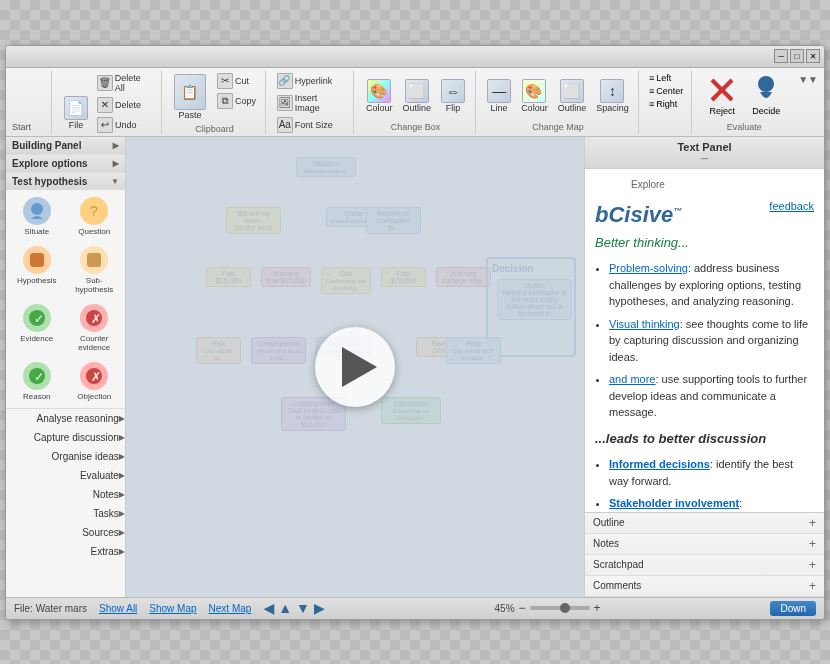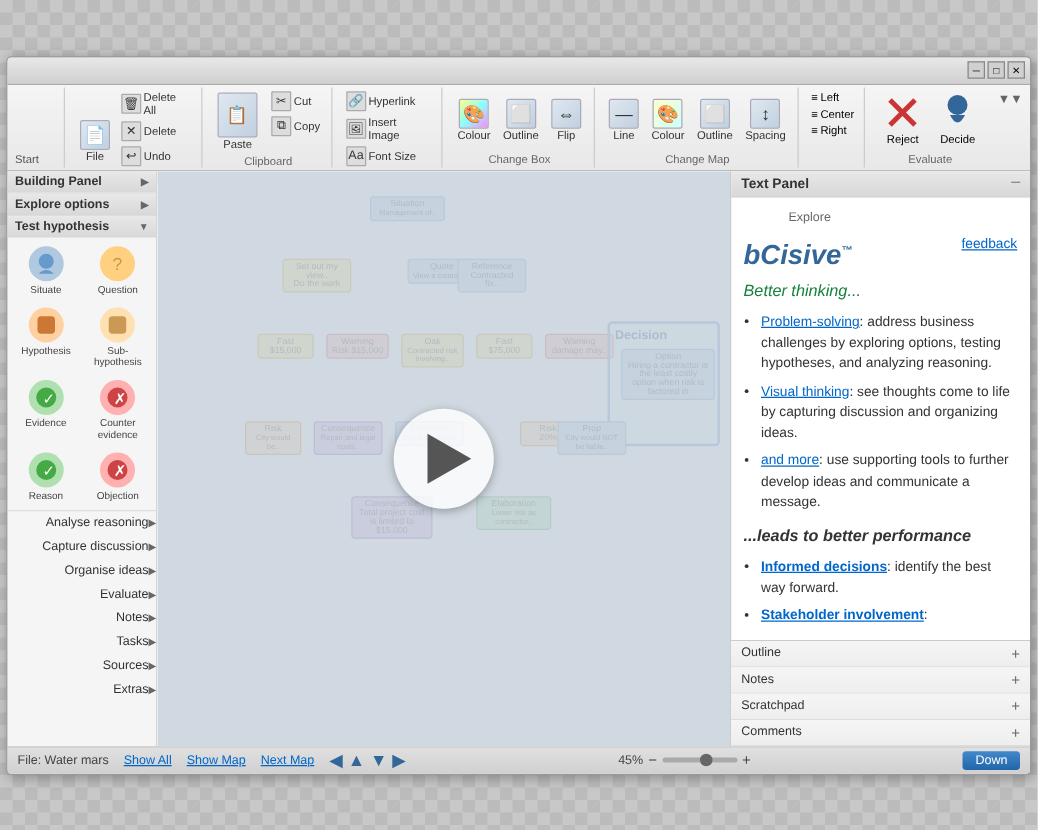--- a/index.html
+++ b/index.html
@@ -316,20 +316,21 @@
     .panel-header {
       background: linear-gradient(to bottom, #e8e8e8, #d8d8d8);
       padding: 4px 8px;
       font-size: 11px;
       font-weight: bold;
       color: #333;
       display: flex;
       justify-content: space-between;
       align-items: center;
       border-bottom: 1px solid #ccc;
+      flex-direction: column;
     }
     .panel-close {
       cursor: pointer;
       font-size: 10px;
       color: #666;
     }
     .panel-content {
       flex: 1;
       overflow-y: auto;
       padding: 8px 10px;
@@ -833,21 +834,21 @@
           <li>
             <a>Problem-solving</a><span>: address business challenges by exploring options, testing hypotheses, and analyzing reasoning.</span>
           </li>
           <li>
             <a>Visual thinking</a><span>: see thoughts come to life by capturing discussion and organizing ideas.</span>
           </li>
           <li>
             <a>and more</a><span>: use supporting tools to further develop ideas and communicate a message.</span>
           </li>
         </ul>
-        <div class="performance-heading">...leads to better performance</div>
+        <div class="performance-heading">...leads to better discussion</div>
         <ul>
           <li>
             <strong><a>Informed decisions</a></strong><span>: identify the best way forward.</span>
           </li>
           <li>
             <strong><a>Stakeholder involvement</a></strong><span>:</span>
           </li>
         </ul>
       </div>
 

